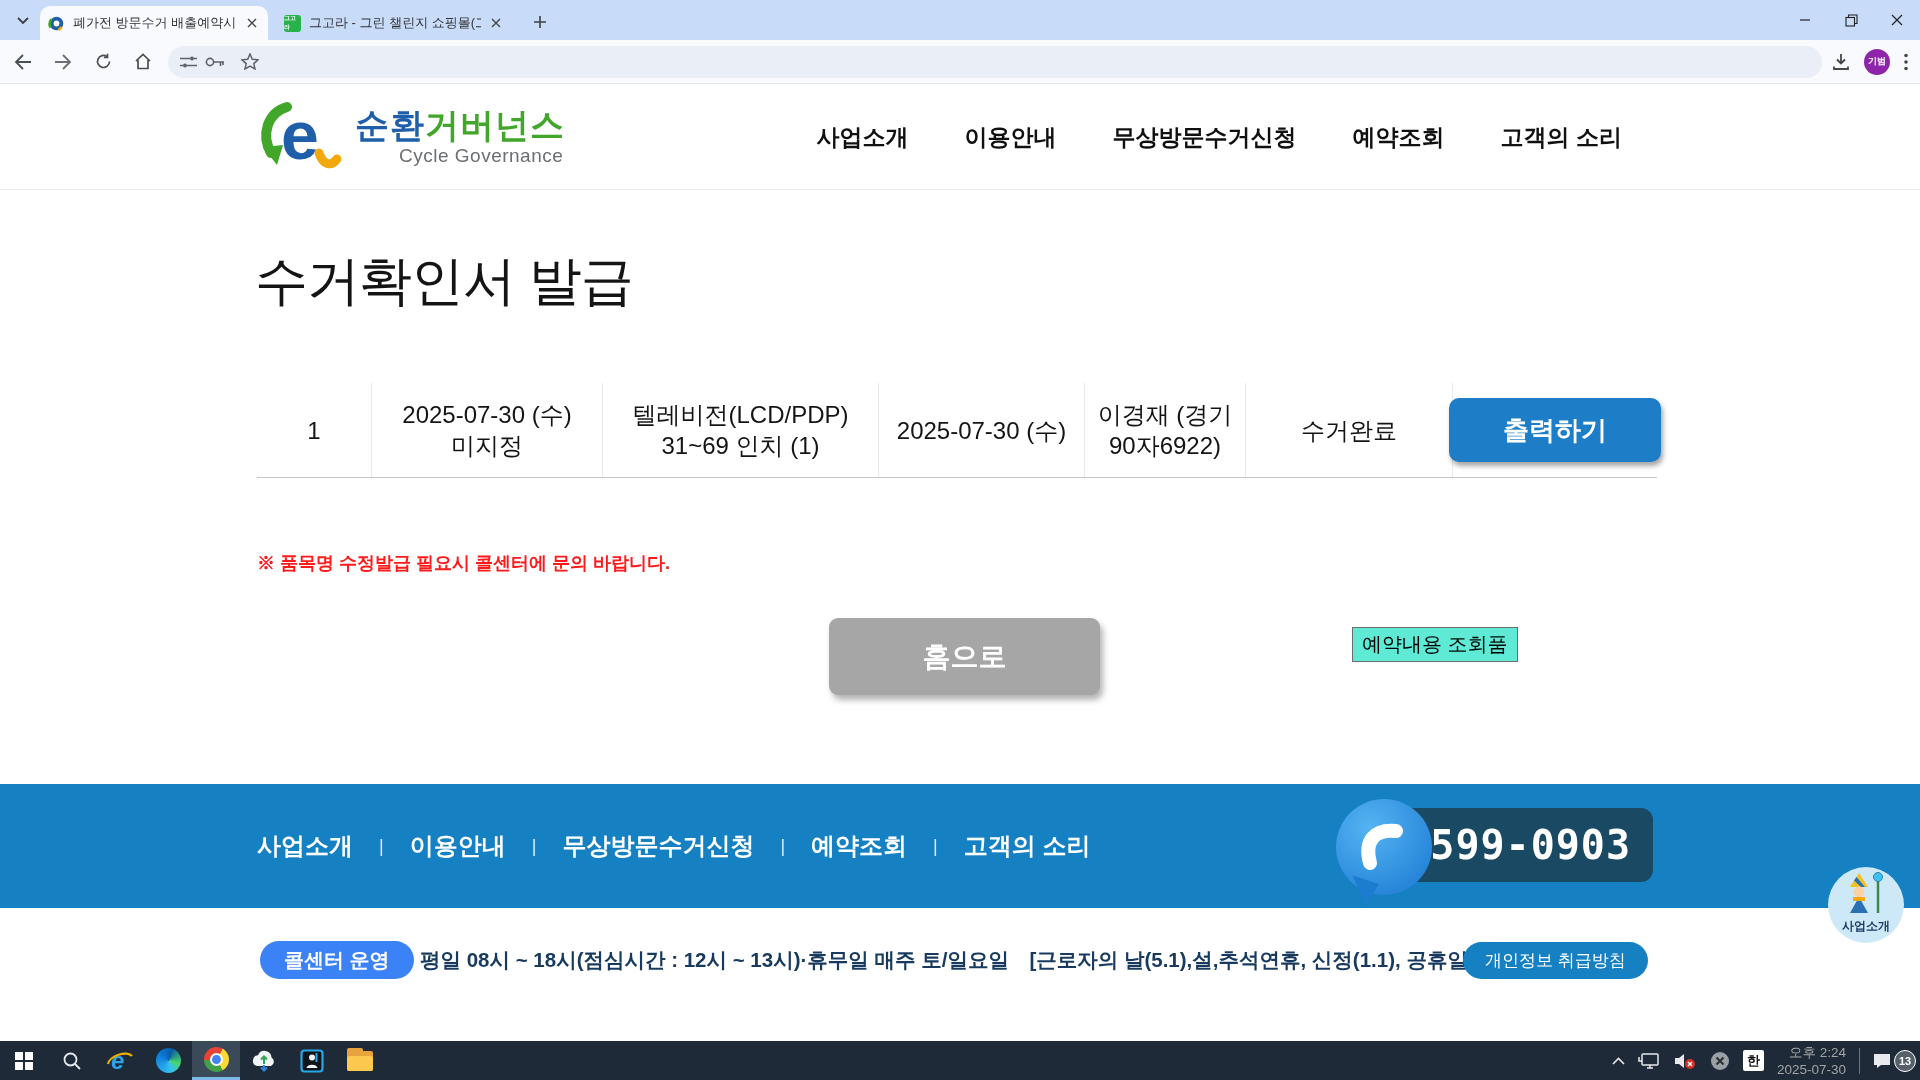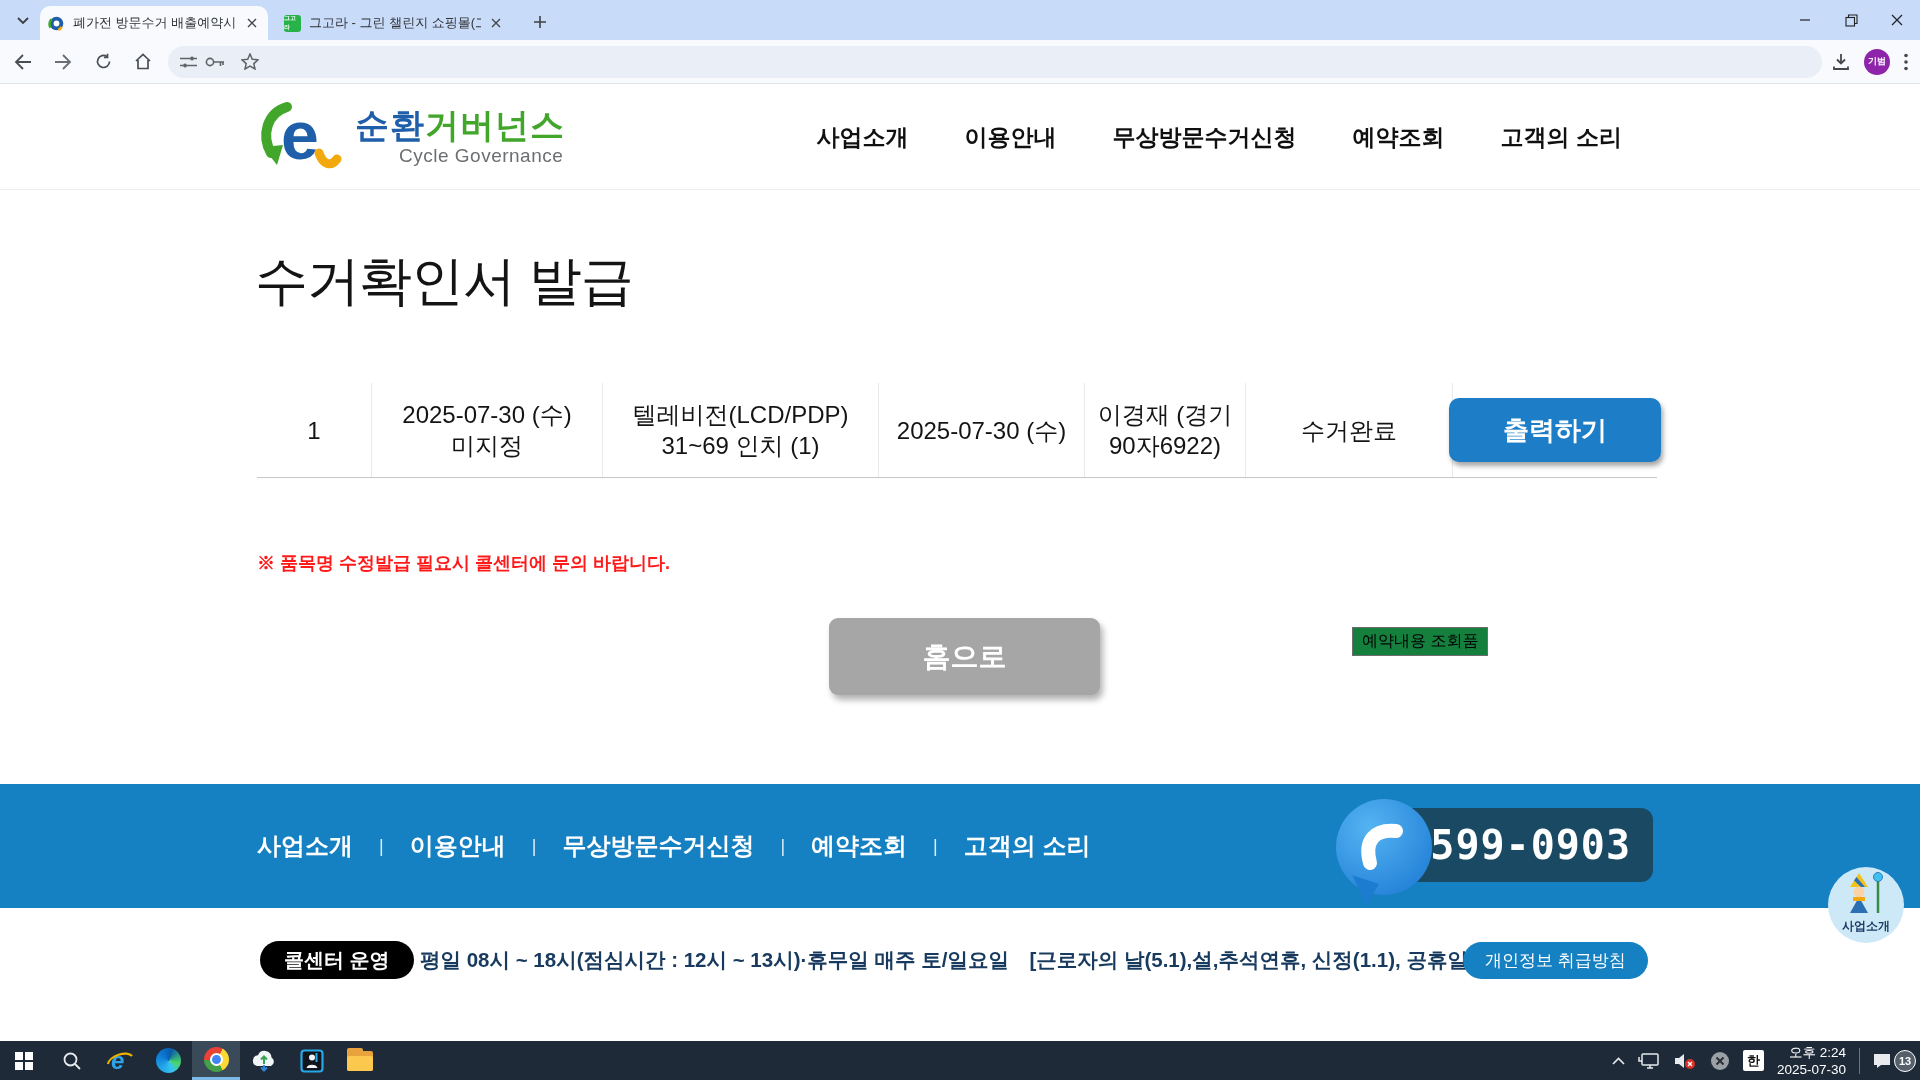--- a/index.html
+++ b/index.html
@@ -60,61 +60,61 @@
                  font-size:24px; color:#141414; line-height:31px; text-align:center; }
   .tbody .cell + .cell { border-left:1px solid #e9e9e9; }
   .status { color:#1a73c5; }
   .print-btn { width:212px; height:64px; background:#1d7ec7; border:none; border-radius:10px;
                color:#fff; font-size:26px; font-weight:bold; font-family:inherit; cursor:pointer;
                box-shadow:2px 4px 5px rgba(0,0,0,0.35); }
   .note { position:absolute; left:257px; top:361px; color:#ff1a1a; font-size:18px; font-weight:bold; }
   .home-btn { position:absolute; left:829px; top:428px; width:271px; height:77px; background:#a6a6a6;
               border:none; border-radius:9px; color:#fff; font-size:28px; font-weight:bold;
               font-family:inherit; cursor:pointer; box-shadow:3px 5px 6px rgba(0,0,0,0.3); }
-  .tooltip { position:absolute; left:1352px; top:437px; background:#15803d; border:1px solid #6d6d6d;
-             padding:3px 9px; font-size:16px; color:#000; white-space:nowrap; }
+  .tooltip { position:absolute; left:1352px; top:437px; background:#5eead4; border:1px solid #6d6d6d;
+             padding:3px 9px; font-size:20px; color:#000; white-space:nowrap; }
 
   
   .footer-blue { position:absolute; top:784px; left:0; width:1920px; height:124px; background:#1580c2; }
   .f-nav { position:absolute; left:257px; top:0; height:124px; display:flex; align-items:center; }
   .f-item { color:#fff; font-size:24px; font-weight:bold; cursor:pointer; white-space:nowrap; }
   .f-sep { color:rgba(255,255,255,0.85); font-size:18px; margin:0 26px; font-weight:normal; }
   .phone-wrap { position:absolute; left:1398px; top:24px; width:255px; height:74px; background:#1a4a63;
                 border-radius:12px; display:flex; align-items:center; justify-content:flex-end; padding-right:22px; }
   .phone-num { color:#fff; font-size:40px; font-weight:bold; font-family:"DejaVu Sans Mono", monospace;
                letter-spacing:1px; }
   .phone-circle { position:absolute; left:-62px; top:-9px; width:96px; height:96px; border-radius:50%;
                   background:radial-gradient(circle at 35% 30%, #54b4f2, #1976d2); }
   .phone-circle::after { content:""; position:absolute; left:12px; bottom:-8px; width:0; height:0;
                   border-left:22px solid transparent; border-right:6px solid transparent;
                   border-top:24px solid #1c7dd0; transform:rotate(18deg); }
   .footer-white { position:absolute; top:908px; left:0; width:1920px; height:133px; background:#fff; }
   .cc-pill { position:absolute; left:260px; top:33px; height:38px; padding:0 24px; border-radius:19px;
-             background:#000000; color:#fff; font-size:20px; font-weight:bold; display:flex;
+             background:#3b82f6; color:#fff; font-size:20px; font-weight:bold; display:flex;
              align-items:center; }
   .hours { position:absolute; left:420px; top:38px; color:#173a5e; font-size:20.5px; font-weight:bold;
            white-space:nowrap; }
   .privacy-btn { position:absolute; left:1463px; top:34px; height:37px; padding:8px 22px; border-radius:19px;
                  background:#1580c2; border:none; color:#fff; font-size:17px; font-family:inherit;
                  display:flex; align-items:center; cursor:pointer; }
   .chatbot { position:absolute; left:1828px; top:867px; width:76px; height:76px; border-radius:50%;
              background:#cde9f8; display:flex; flex-direction:column; align-items:center;
              justify-content:flex-end; cursor:pointer; z-index:5; }
   .chatbot-label { font-size:12px; font-weight:bold; color:#1b3a66; margin-bottom:8px; }
 
   
   .taskbar { position:absolute; left:0; top:1041px; width:1920px; height:39px; background:#1e2a38;
              display:flex; align-items:stretch; }
   .tb-slot { width:48px; display:flex; align-items:center; justify-content:center; }
   .tb-slot.active { background:#3a4a59; border-bottom:3px solid #7cb9e6; }
   .tray { position:absolute; right:0; top:0; height:39px; display:flex; align-items:center; gap:13px;
           padding-right:4px; }
   .ime-box { width:21px; height:21px; background:#fff; color:#111; font-size:13px; font-weight:bold;
              border-radius:2px; display:flex; align-items:center; justify-content:center; }
-  .clock { color:#ffffff; font-size:13.5px; text-align:right; line-height:17px; }
+  .clock { color:#a3a3a3; font-size:13.5px; text-align:right; line-height:17px; }
   .notif { display:flex; align-items:center; border-left:1px solid rgba(255,255,255,0.35);
            padding-left:12px; height:26px; gap:2px; }
   .badge { min-width:22px; height:22px; border-radius:50%; background:#55606b; border:1.5px solid #fff;
            color:#fff; font-size:11px; font-weight:bold; display:flex; align-items:center;
            justify-content:center; }
 
   .chrome-ball { width:25px; height:25px; border-radius:50%;
     background:conic-gradient(from -90deg,#ea4335 0 120deg,#fdd835 120deg 240deg,#43a047 240deg 360deg);
     position:relative; }
   .chrome-ball::after { content:""; position:absolute; inset:6px; border-radius:50%;

